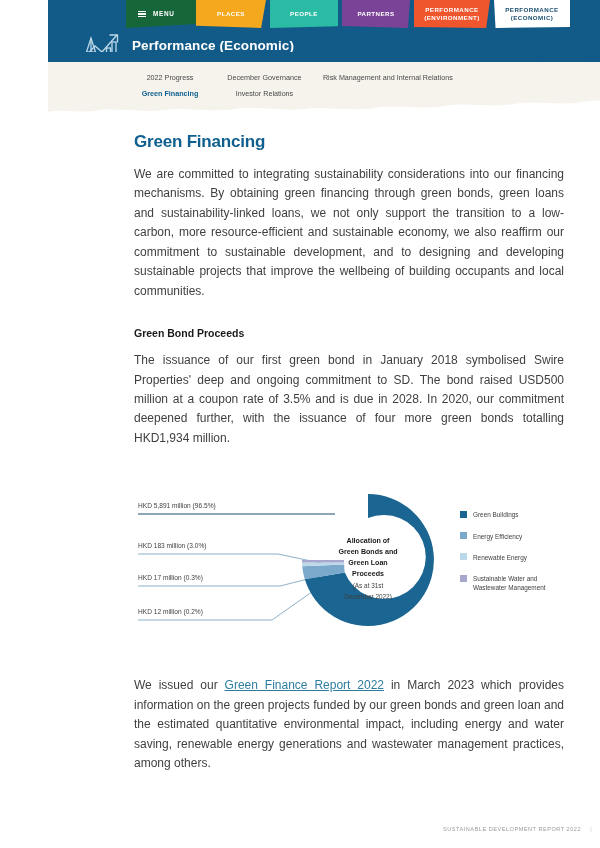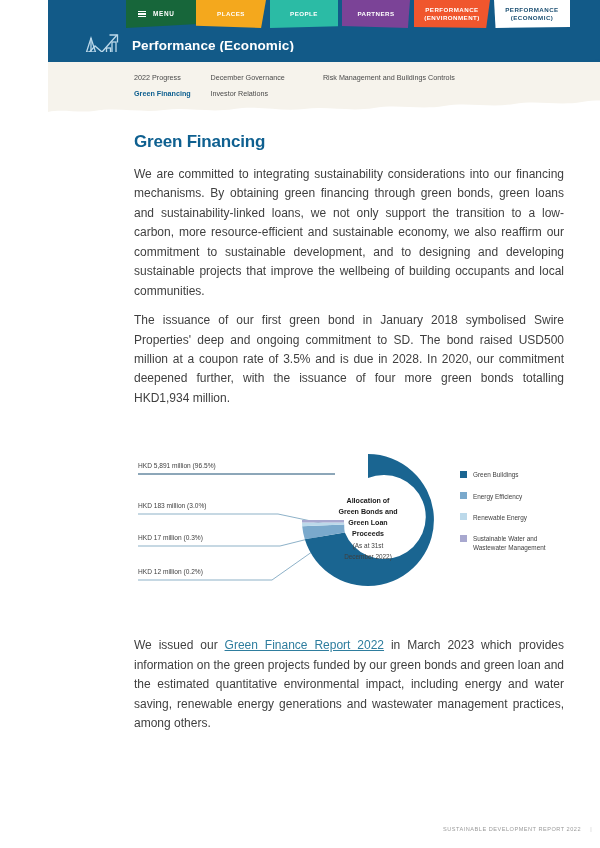--- a/index.html
+++ b/index.html
@@ -52,21 +52,21 @@
   
   .torn { position: absolute; left: 0; top: 52px; width: 600px; height: 30px; }
 
   
   .subnav-band {
     position: absolute; left: 0; top: 62px; width: 600px; height: 54px;
     background: #f6f3ec; z-index: 1;
   }
   .torn2 { position:absolute; left:0; top:96px; width:600px; height:26px; z-index:2; }
   .subnav { position: absolute; left: 86px; top: 74px; z-index: 3; }
-  .subnav-col { display:inline-block; vertical-align: top; }
+  .subnav-col { display:inline-block; vertical-align: top; text-align: center; }
   .subnav-col.c1 { width: 72px; }
   .subnav-col.c2 { width: 108px; }
   .subnav-item {
     font-size: 7.2px; color: #4a4a4a; line-height: 1.0; margin-bottom: 9px;
     white-space: nowrap;
   }
   .subnav-item.active { color: #0f6090; font-weight: 700; }
 
   
   .content { position: absolute; left: 0; top: 120px; width: 600px; z-index: 4; }
@@ -181,31 +181,32 @@
   <div class="subnav">
     <div class="subnav-col c1">
       <div class="subnav-item">2022 Progress</div>
       <div class="subnav-item active">Green Financing</div>
     </div>
     <div class="subnav-col c2">
       <div class="subnav-item">December Governance</div>
       <div class="subnav-item">Investor Relations</div>
     </div>
     <div class="subnav-col c3">
-      <div class="subnav-item">Risk Management and Buildings Controls</div>
+      <div class="subnav-item">Risk Management and Internal Relations</div>
     </div>
   </div>
 
   <div class="content">
     <div class="inner">
 
       <h1 class="section-title">Green Financing</h1>
 
       <p class="body">We are committed to integrating sustainability considerations into our financing mechanisms. By obtaining green financing through green bonds, green loans and sustainability-linked loans, we not only support the transition to a low-carbon, more resource-efficient and sustainable economy, we also reaffirm our commitment to sustainable development, and to designing and developing sustainable projects that improve the wellbeing of building occupants and local communities.</p>
 
+      <h2 class="sub-title">Green Bond Proceeds</h2>
 
       <p class="body">The issuance of our first green bond in January 2018 symbolised Swire Properties' deep and ongoing commitment to SD. The bond raised USD500 million at a coupon rate of 3.5% and is due in 2028. In 2020, our commitment deepened further, with the issuance of four more green bonds totalling HKD1,934 million.</p>
 
       <div class="chart-wrap">
 
         <svg class="chart-svg" width="460" height="180" viewBox="0 0 460 180">
 
           <g stroke="#5b8fb0" stroke-width=".7" fill="none">
             <path d="M8,44 L205,44" stroke="#1b4f72" stroke-width="1"></path>
             <path d="M8,84 L148,84 L200,95"></path>

